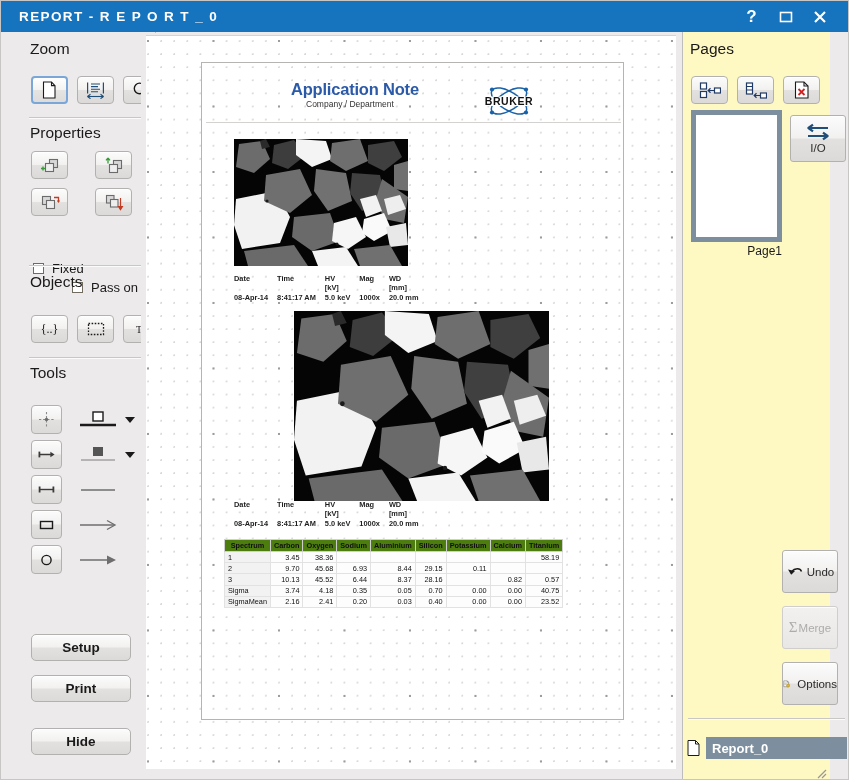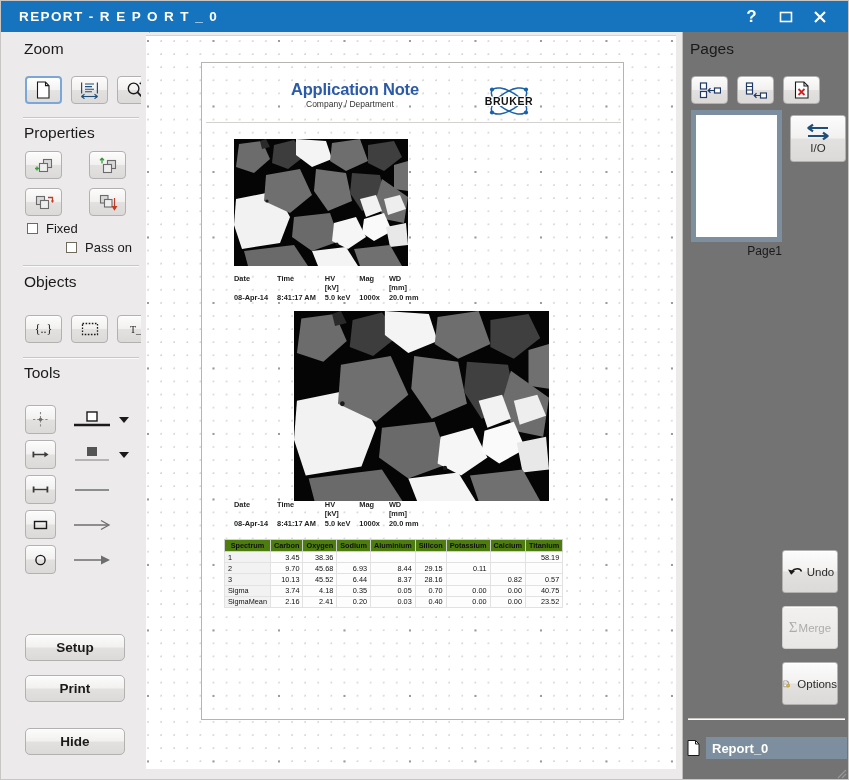--- a/index.html
+++ b/index.html
@@ -46,21 +46,21 @@
     font-size: 16px;
     line-height: 16px;
     width: 17px; height: 17px;
     display: flex; align-items: center; justify-content: center;
     cursor: pointer;
   }
   .win-btn.sq svg { display:block; }
 
   
   #left-panel {
-    position: absolute; left: 10px; top: 31px;
+    position: absolute; left: 16px; top: 31px;
     width: 139px; height: 616px;
     background: #eceaea;
     border-right: 1px solid #bfbdbb;
     box-sizing: border-box;
   }
   .section-title {
     font-size: 15.5px;
     color: #1a1a1a;
     margin: 0;
     font-weight: normal;
@@ -100,20 +100,21 @@
   
   #props-label { position: absolute; left: 13px; top: 92px; }
   #props-row1 { left: 14px; top: 119px; gap: 27px; }
   #props-row2 { left: 14px; top: 156px; gap: 27px; }
 
   .chk-row {
     position: absolute;
     display: flex; align-items: center; gap: 8px;
     font-size: 13px; color: #1a1a1a;
     cursor: pointer;
+    margin-top: 40px;
   }
   .chkbox {
     width: 11px; height: 11px;
     border: 1px solid #706b5e;
     background: #ffffff;
     box-sizing: border-box;
   }
   #chk-fixed { left: 16px; top: 189px; }
   #chk-pass  { left: 16px; top: 208px; padding-left: 39px; }
 
@@ -268,22 +269,22 @@
   }
   #spectrum-table td.lbl {
     text-align: left;
     font-weight: normal;
     background: #f2f2f2;
   }
 
   
   #right-panel {
     position: absolute; left: 681px; top: 31px;
-    width: 168px; height: 749px;
-    background: #737373;
+    width: 148px; height: 749px;
+    background: #fef9c3;
     border-left: 1px solid #bfbdbb;
     box-sizing: border-box;
   }
   #pages-label { position: absolute; left: 7px; top: 8px; }
   #pages-btns { position: absolute; left: 8px; top: 44px; display: flex; gap: 9px; }
   .page-btn { width: 37px; height: 28px; }
 
   #page-thumb-wrap {
     position: absolute; left: 8px; top: 78px;
     width: 91px;

